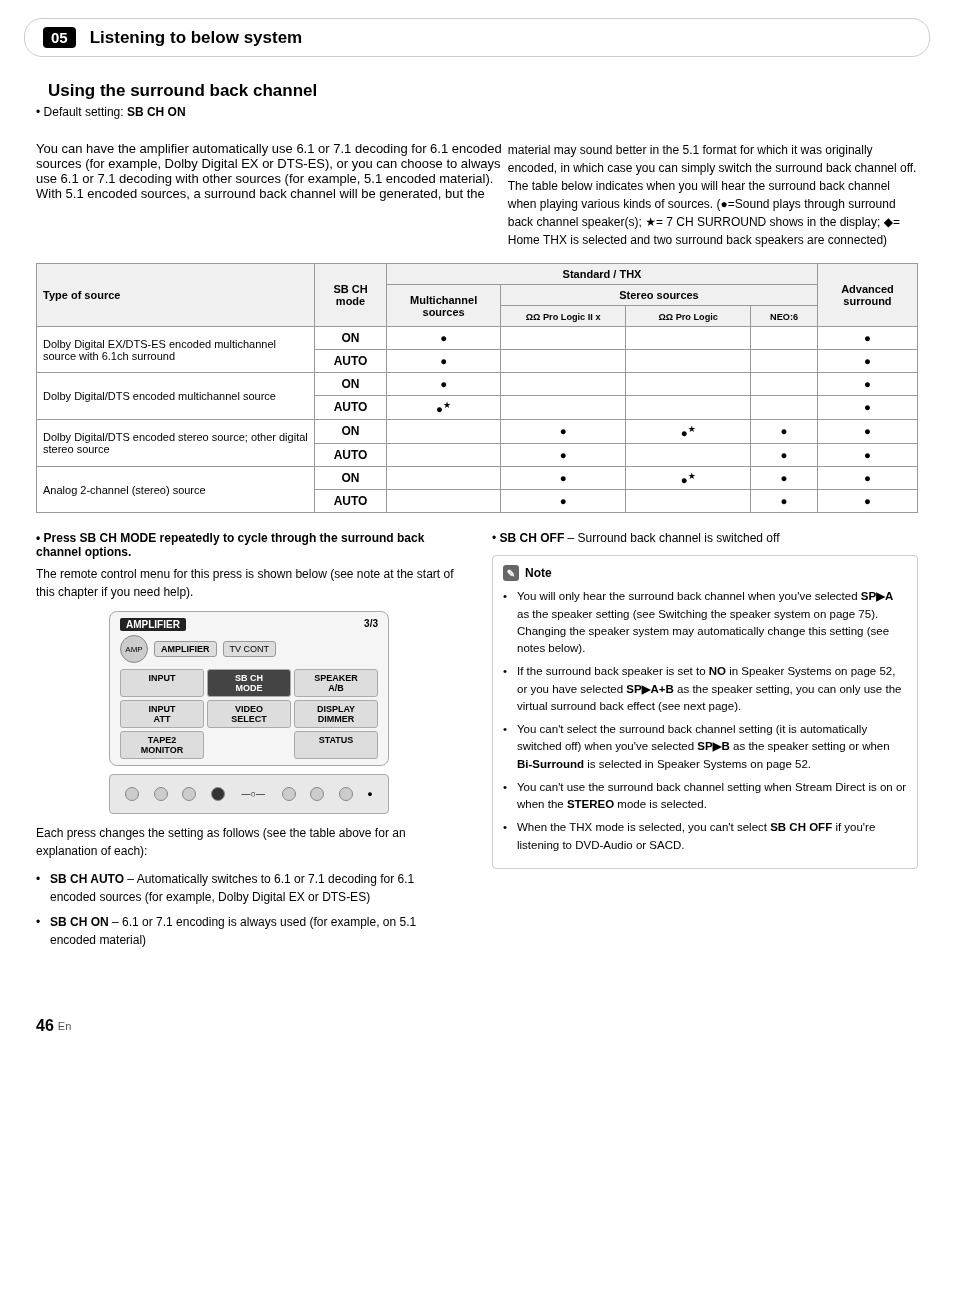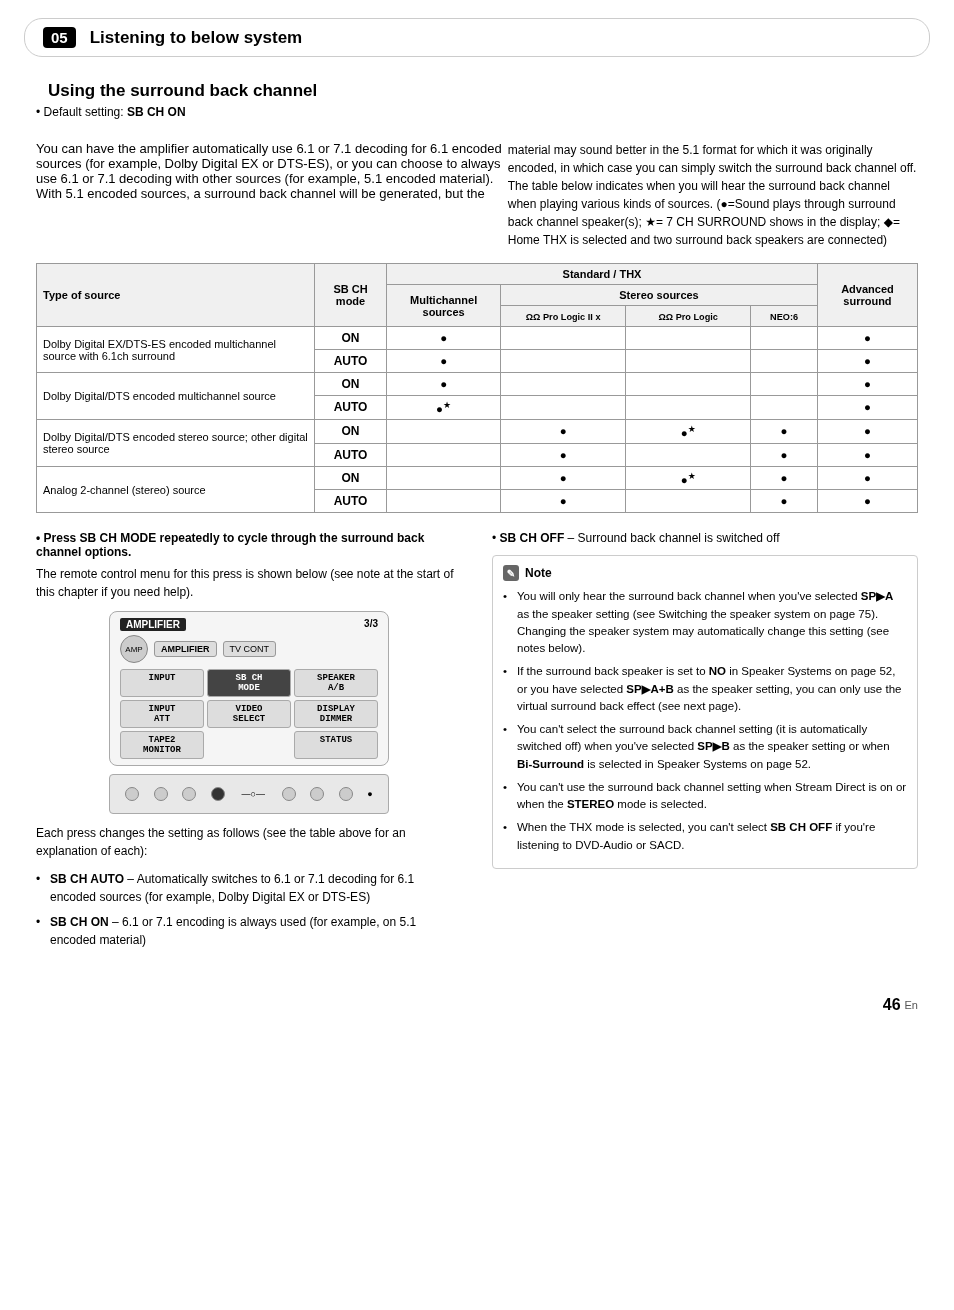--- a/index.html
+++ b/index.html
@@ -138,21 +138,20 @@
       color: #fff;
       padding: 1px 6px;
       font-size: 10px;
       border-radius: 2px;
     }
     .remote-buttons {
       display: grid;
       grid-template-columns: repeat(3, 1fr);
       gap: 3px;
       width: 100%;
-      font-family: Liberation Mono, monospace;
     }
     .remote-btn {
       background: #ddd;
       border: 1px solid #aaa;
       border-radius: 3px;
       text-align: center;
       padding: 3px 2px;
       font-size: 9px;
       font-weight: bold;
     }
@@ -223,23 +222,22 @@
       justify-content: center;
     }
     .note-box ul { list-style: none; padding: 0; }
     .note-box ul li { margin-bottom: 6px; padding-left: 14px; position: relative; }
     .note-box ul li::before { content: '•'; position: absolute; left: 0; }
 
     
     .page-bottom {
       display: flex;
       align-items: center;
-      margin-top: 20px;
+      margin-top: 41px;
       padding: 0 36px;
-      justify-content: flex-end;
     }
     .page-num-bottom {
       font-weight: bold;
       font-size: 16px;
     }
     .page-en {
       font-size: 11px;
       margin-left: 4px;
       color: #555;
     }

